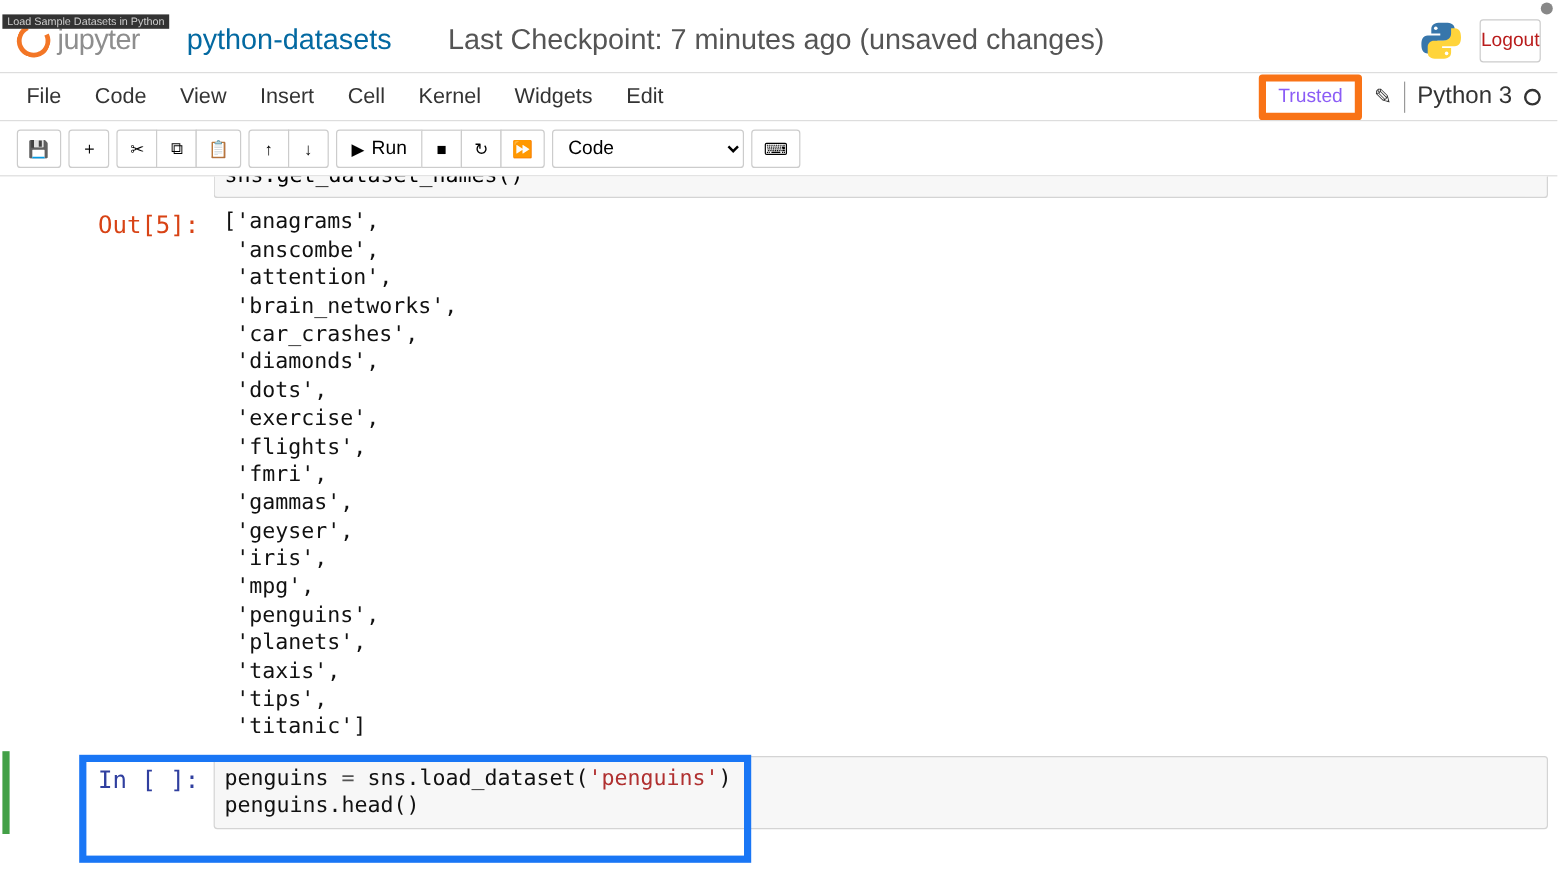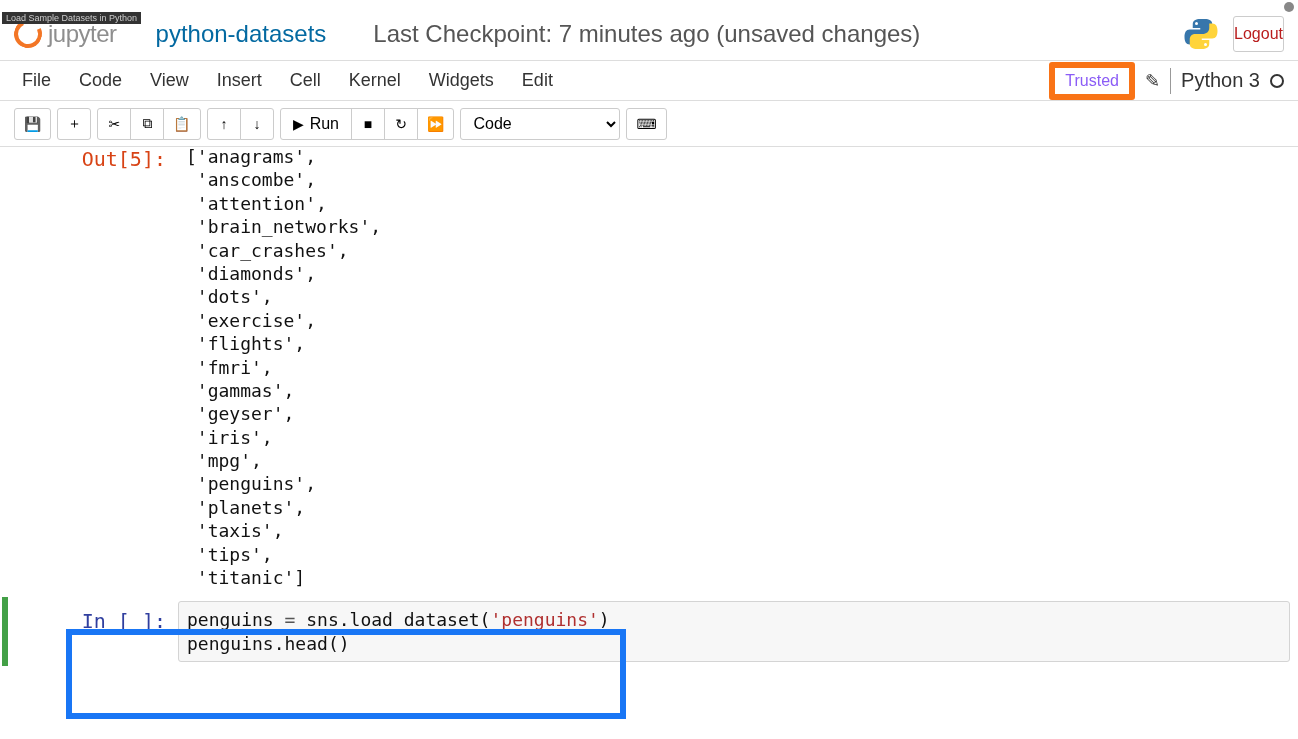--- a/index.html
+++ b/index.html
@@ -305,20 +305,21 @@
   <button class="tb-btn solo">
       <span class="icon">⌨</span>
     </button>
 </div>
 
 <div class="notebook-area">
 
   <div class="cell-container" style="margin-top:-18px;">
     <div class="cell">
       <div class="prompt"></div>
+      <div class="input-area truncated">sns.get_dataset_names()</div>
     </div>
   </div>
 
   <div class="cell-container">
     <div class="cell">
       <div class="prompt out">Out[5]:</div>
       <div class="cell-body output-text">['anagrams',
  'anscombe',
  'attention',
  'brain_networks',

